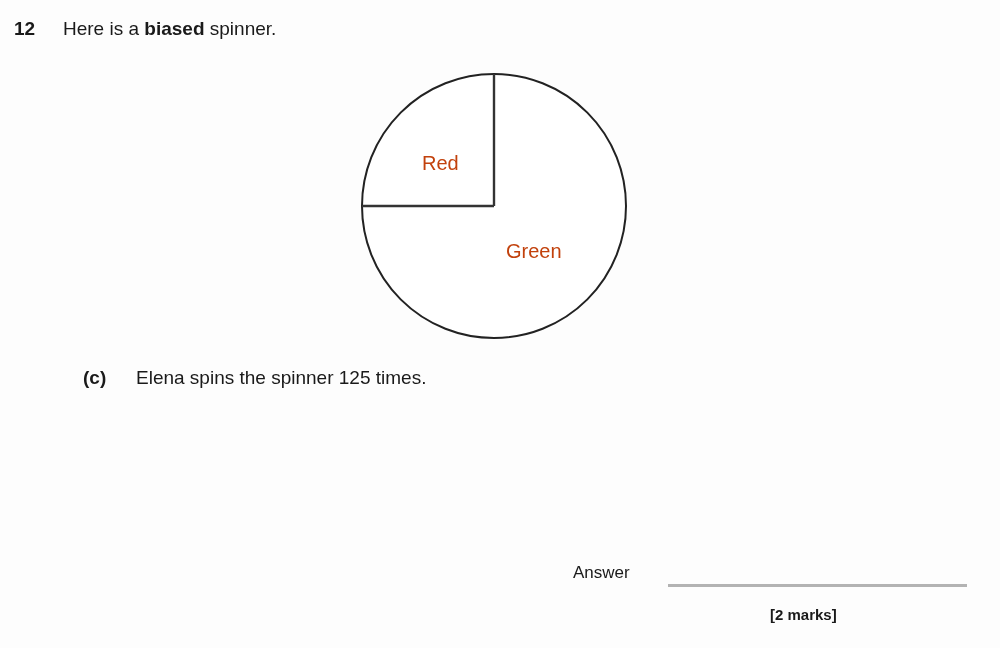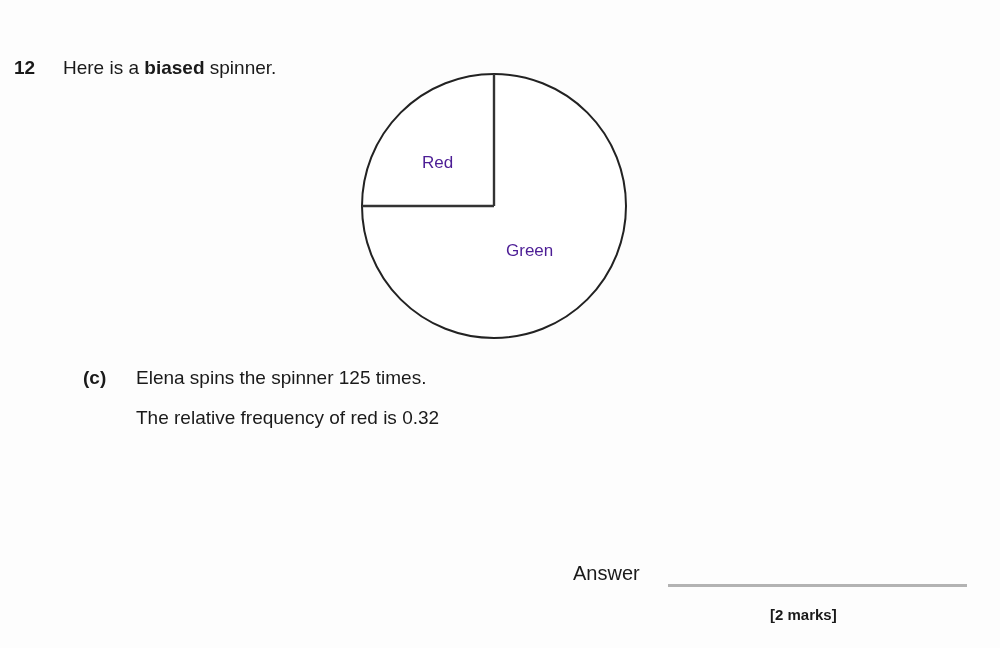--- a/index.html
+++ b/index.html
@@ -24,21 +24,20 @@
   }
 
   
   .stem {
     position: absolute;
     left: 14px;
     top: 16px;
     font-size: 19px;
     line-height: 26px;
     white-space: nowrap;
-    margin-top: 39px;
   }
   .stem .qnum {
     font-weight: bold;
     display: inline-block;
     width: 49px;
   }
   .stem .stem-text strong { font-weight: bold; }
 
   
   .spinner-wrap {
@@ -48,23 +47,23 @@
     width: 268px;
     height: 268px;
   }
   .spinner-svg {
     display: block;
     width: 268px;
     height: 268px;
   }
   .spinner-label {
     position: absolute;
-    font-size: 17px;
+    font-size: 20px;
     line-height: 22px;
-    color: #4c1d95;
+    color: #c2410c;
     white-space: nowrap;
   }
   .label-red   { left: 62px;  top: 80px; }
   .label-green { left: 146px; top: 168px; }
 
   
   .part {
     position: absolute;
     left: 83px;
     top: 365px;
@@ -92,21 +91,21 @@
     position: absolute;
     left: 573px;
     top: 560px;
     width: 400px;
     height: 32px;
   }
   .answer-label {
     position: absolute;
     left: 0;
     top: 0;
-    font-size: 20px;
+    font-size: 17px;
     line-height: 26px;
   }
   .answer-rule {
     position: absolute;
     left: 95px;
     top: 24px;
     width: 299px;
     height: 3px;
     background: #b3b3b3;
   }
@@ -137,21 +136,20 @@
       <line x1="134" y1="134" x2="2" y2="134" stroke="#333333" stroke-width="2.4"></line>
     </svg>
     <span class="spinner-label label-red">Red</span>
     <span class="spinner-label label-green">Green</span>
   </div>
 
   <div class="part">
     <div class="part-row">
       <span class="part-letter">(c)</span>
       <span class="part-body line-1">Elena spins the spinner 125 times.</span>
-      <span class="part-body line-2">The relative frequency of red is 0.32</span>
     </div>
   </div>
 
   <div class="answer-row">
     <span class="answer-label">Answer</span>
     <div class="answer-rule"></div>
   </div>
 
   <div class="marks">[2 marks]</div>
 

